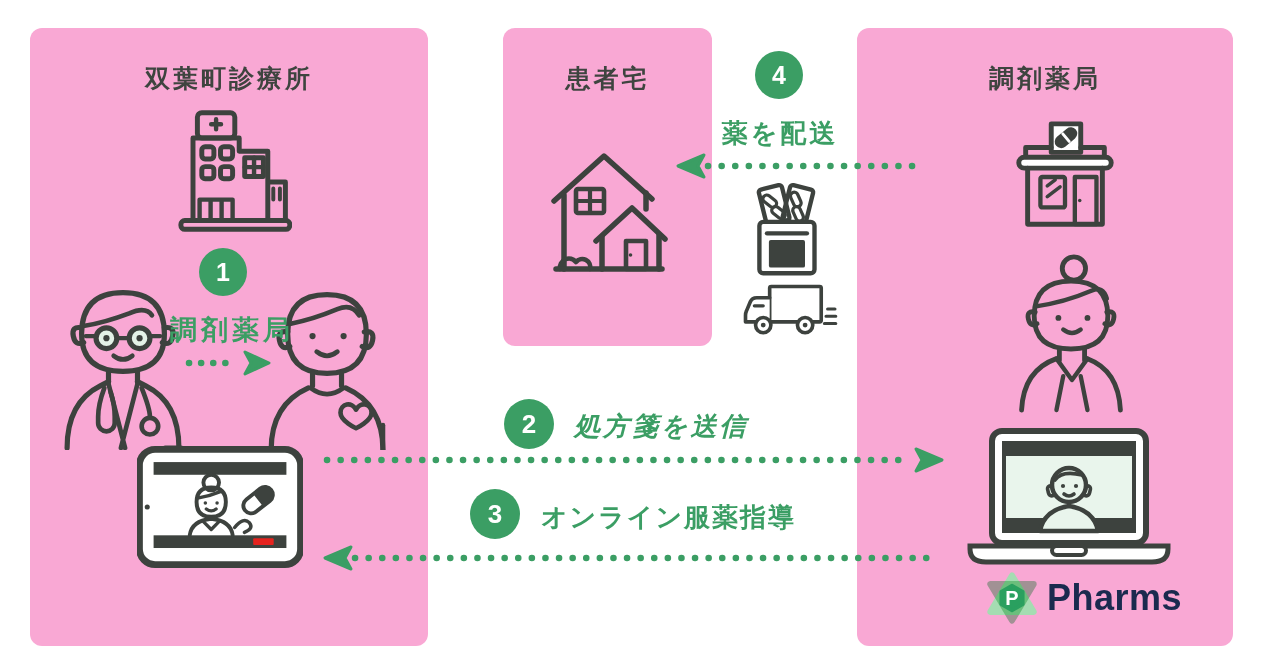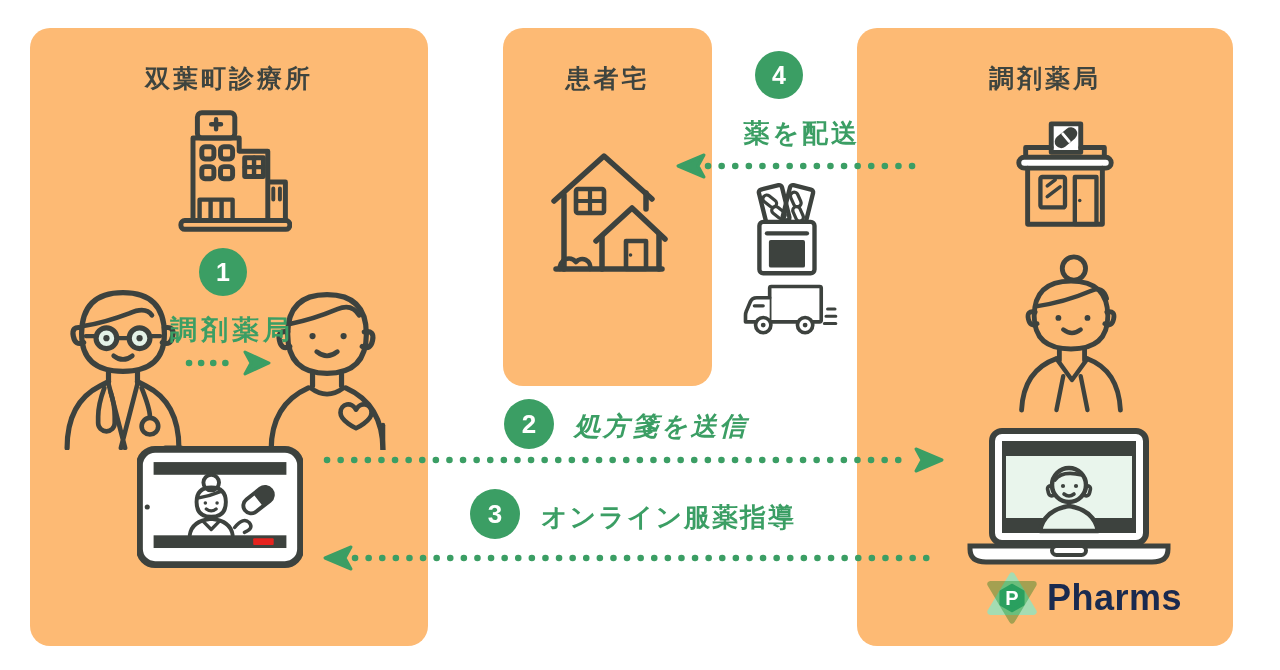--- a/index.html
+++ b/index.html
@@ -1,38 +1,38 @@
 <!DOCTYPE html>
 <html><head>
 <meta charset="utf-8">
 <style>
   html,body{margin:0;padding:0;background:#fff;}
   body{font-family:"Liberation Sans","DejaVu Sans",sans-serif;}
   .stage{position:relative;width:1280px;height:670px;background:#ffffff;overflow:hidden;}
-  .panel{position:absolute;background:#fdba74;border-radius:20px;}
+  .panel{position:absolute;background:#f9a8d4;border-radius:12px;}
   .panel-title{position:absolute;top:34px;left:0;width:100%;margin:0;text-align:center;
     font-size:25px;font-weight:800;color:#3e443f;letter-spacing:3px;}
   .step-badge{position:absolute;background:#3b9e64;border-radius:50%;color:#fff;
     display:flex;align-items:center;justify-content:center;font-weight:bold;}
   .step-label{position:absolute;color:#3b9e64;font-weight:800;white-space:nowrap;}
   .abs{position:absolute;}
   .ink{stroke:#3d423e;fill:none;stroke-linecap:round;stroke-linejoin:round;}
   .pharms-logo{position:absolute;display:flex;align-items:center;gap:9px;}
   .pharms-word{font-size:36px;font-weight:800;color:#1a2a4f;letter-spacing:0.5px;text-align:right;}
 </style>
 </head>
 <body>
 
 <div class="stage">
 
   <section class="panel" style="left:30px;top:28px;width:398px;height:618px;">
     <h2 class="panel-title">双葉町診療所</h2>
   </section>
 
-  <section class="panel" style="left:503px;top:28px;width:209px;height:358px;">
+  <section class="panel" style="left:503px;top:28px;width:209px;height:318px;">
     <h2 class="panel-title">患者宅</h2>
   </section>
 
   <section class="panel" style="left:857px;top:28px;width:376px;height:618px;">
     <h2 class="panel-title">調剤薬局</h2>
   </section>
 
   <svg class="abs" style="left:160px;top:106px;" width="132" height="130" viewBox="0 0 120 112">
     <g class="ink" stroke-width="4.5">
       <rect x="34" y="3" width="34" height="23" rx="4"></rect>
@@ -224,21 +224,21 @@
   <div class="step-badge" style="left:199px;top:248px;width:48px;height:48px;font-size:25px;">1</div>
   <div class="step-label" style="left:170px;top:312px;font-size:27px;letter-spacing:4px;">調剤薬局</div>
 
   <div class="step-badge" style="left:504px;top:399px;width:50px;height:50px;font-size:26px;">2</div>
   <div class="step-label" style="left:574px;top:409px;font-size:26px;letter-spacing:3px;font-style:italic;">処方箋を送信</div>
 
   <div class="step-badge" style="left:470px;top:489px;width:50px;height:50px;font-size:26px;">3</div>
   <div class="step-label" style="left:541px;top:500px;font-size:26px;letter-spacing:2px;">オンライン服薬指導</div>
 
   <div class="step-badge" style="left:755px;top:51px;width:48px;height:48px;font-size:25px;">4</div>
-  <div class="step-label" style="left:700px;top:116px;width:160px;text-align:right;font-size:26px;letter-spacing:3px;">薬を配送</div>
+  <div class="step-label" style="left:700px;top:116px;width:160px;text-align:center;font-size:26px;letter-spacing:3px;">薬を配送</div>
 
   <svg class="abs" style="left:183px;top:350px;" width="95" height="26" viewBox="0 0 95 26">
     <line x1="6" y1="13" x2="54" y2="13" stroke="#3b9e64" stroke-width="6.5" stroke-linecap="round" stroke-dasharray="0.1 12"></line>
     <polygon points="62,2 86,13 62,24 68,13" fill="#3b9e64" stroke="#3b9e64" stroke-width="3" stroke-linejoin="round"></polygon>
   </svg>
 
   <svg class="abs" style="left:322px;top:446px;" width="628" height="28" viewBox="0 0 628 28">
     <line x1="5" y1="14" x2="588" y2="14" stroke="#3b9e64" stroke-width="6.5" stroke-linecap="round" stroke-dasharray="0.1 13.5"></line>
     <polygon points="594,3 620,14 594,25 600,14" fill="#3b9e64" stroke="#3b9e64" stroke-width="3" stroke-linejoin="round"></polygon>
   </svg>

